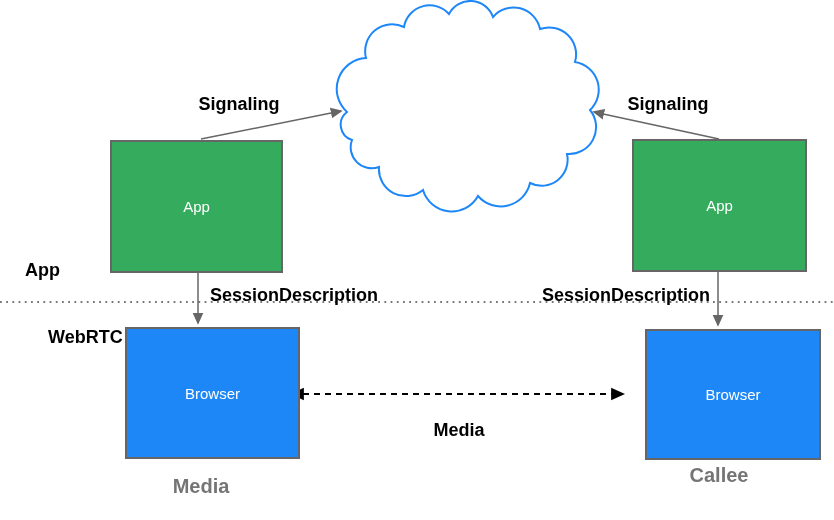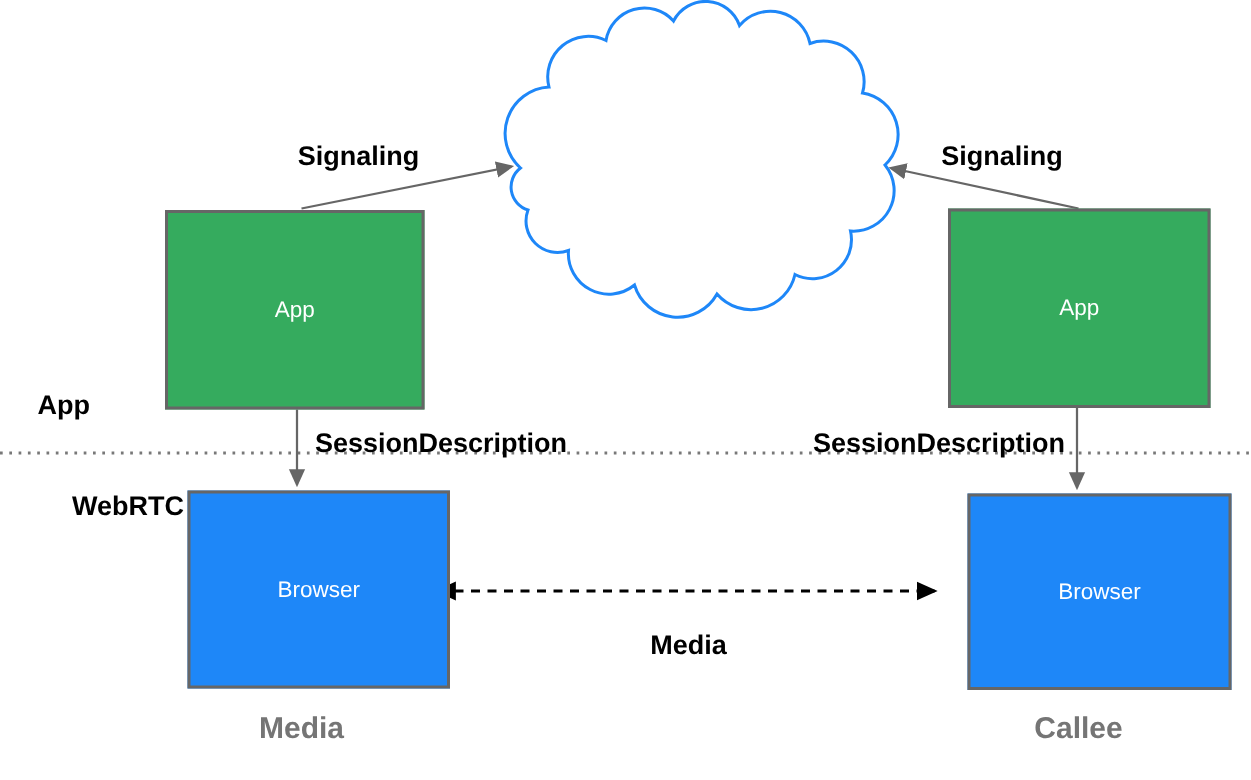--- a/index.html
+++ b/index.html
@@ -104,15 +104,15 @@
   <div class="lbl ctr" style="left:239px; top:94px;">Signaling</div>
   <div class="lbl ctr" style="left:668px; top:94px;">Signaling</div>
   <div class="lbl" style="left:210px; top:285px;">SessionDescription</div>
   <div class="lbl" style="left:542px; top:285px;">SessionDescription</div>
   <div class="lbl ctr" style="left:459px; top:420px;">Media</div>
 
   <div class="lbl" style="left:25px; top:260px;">App</div>
   <div class="lbl" style="left:23px; top:327px;margin-left:25px;">WebRTC</div>
 
   <div class="lbl ctr endpoint" style="left:201px; top:475px;">Media</div>
-  <div class="lbl ctr endpoint" style="left:719px; top:475px;">Callee</div>
+  <div class="lbl ctr endpoint" style="left:719px; top:464px;">Callee</div>
 
 </div>
 
 </body></html>

